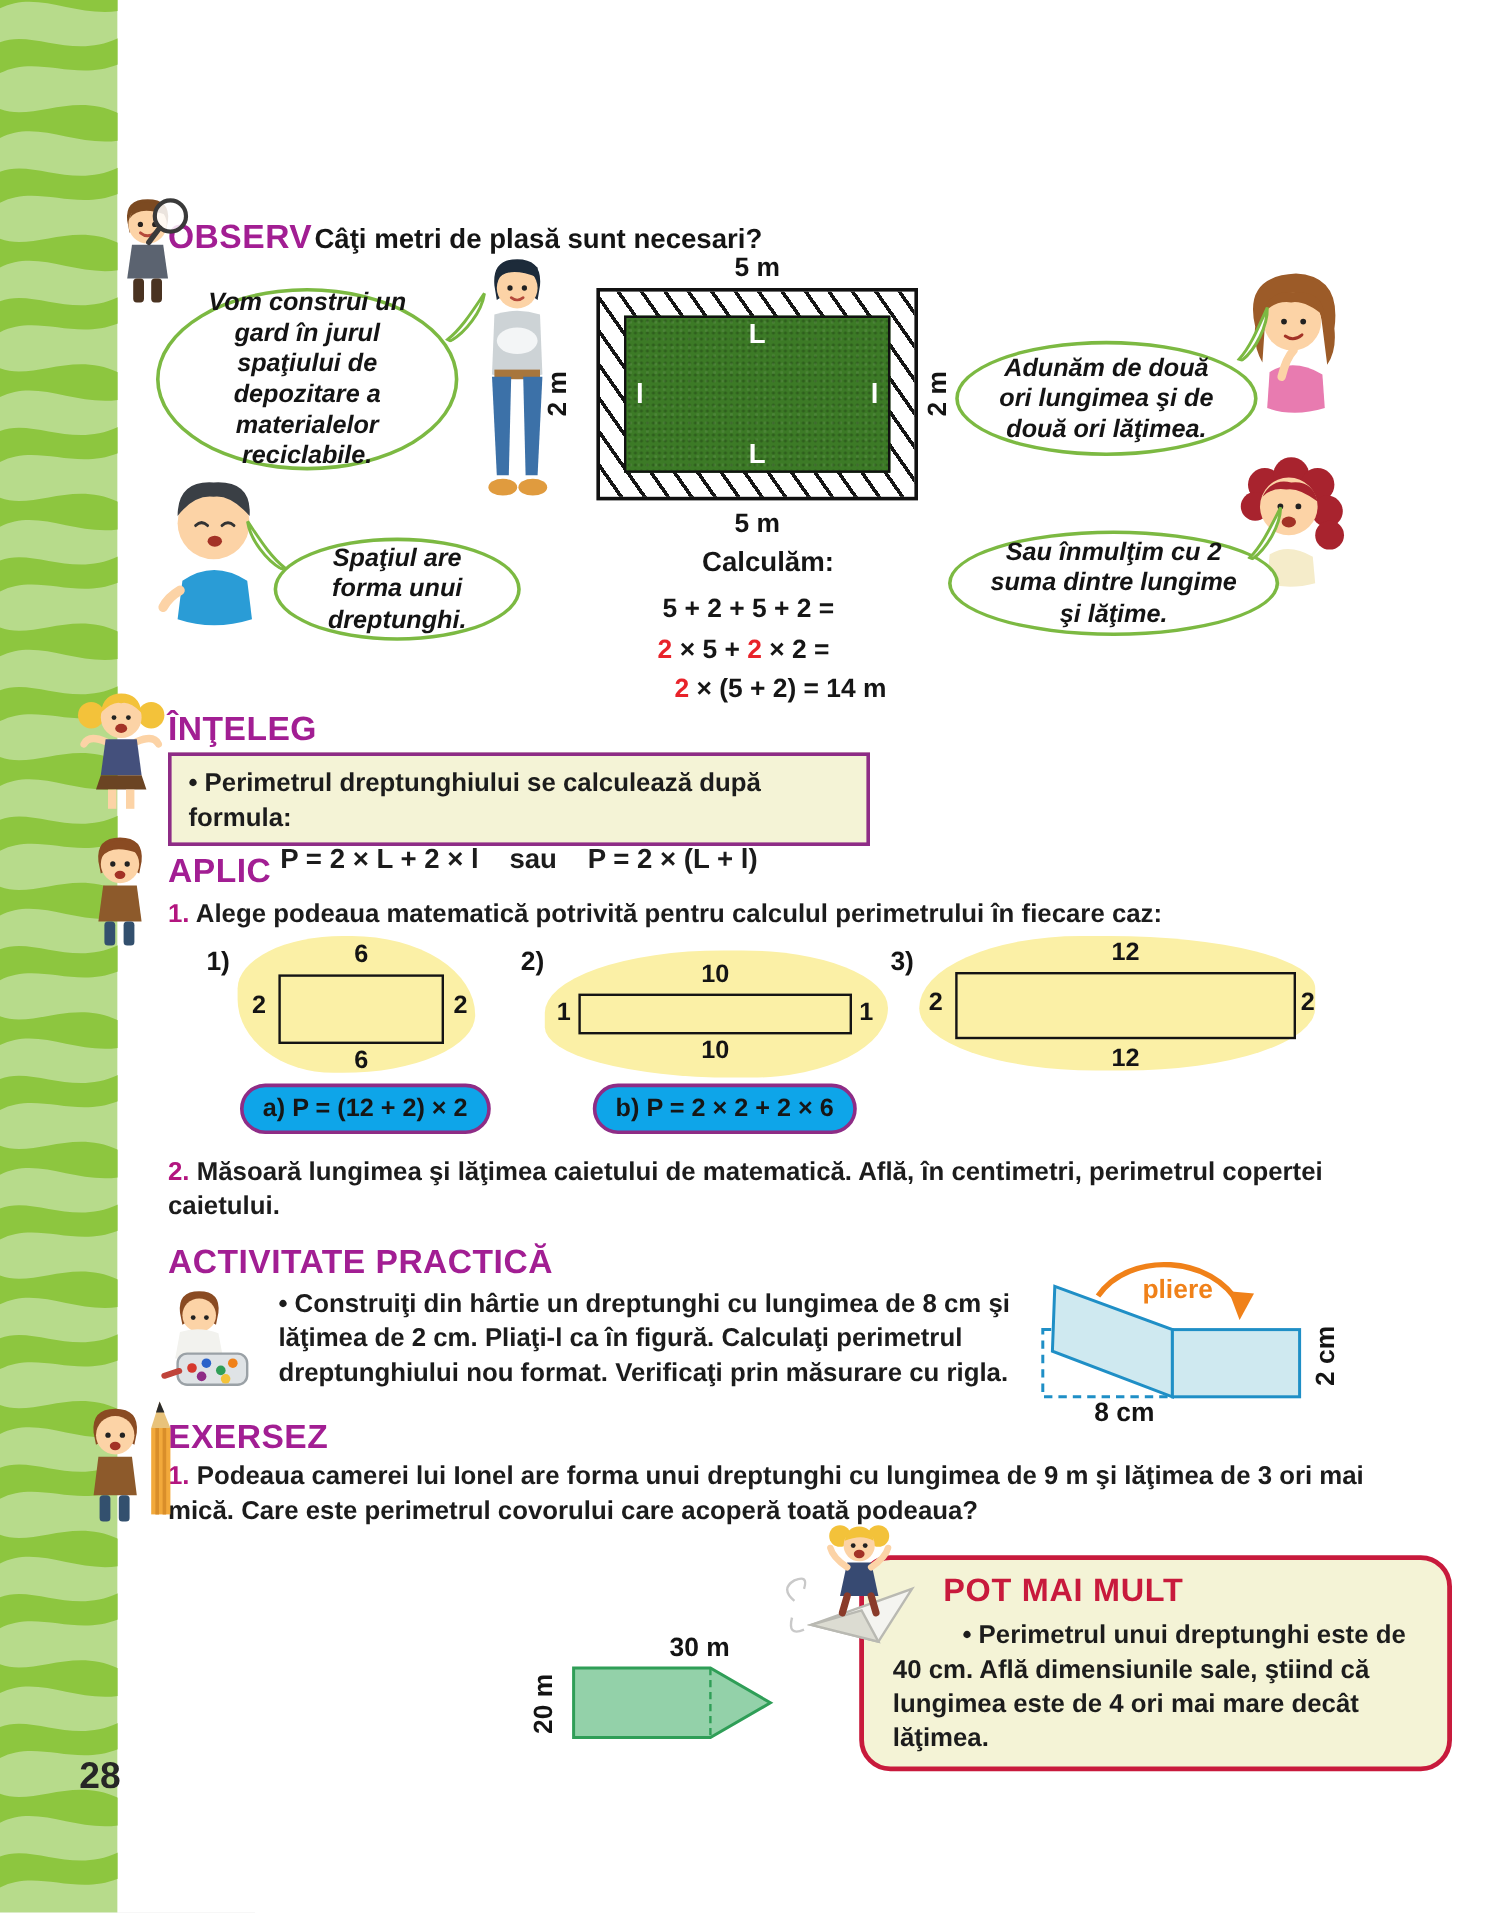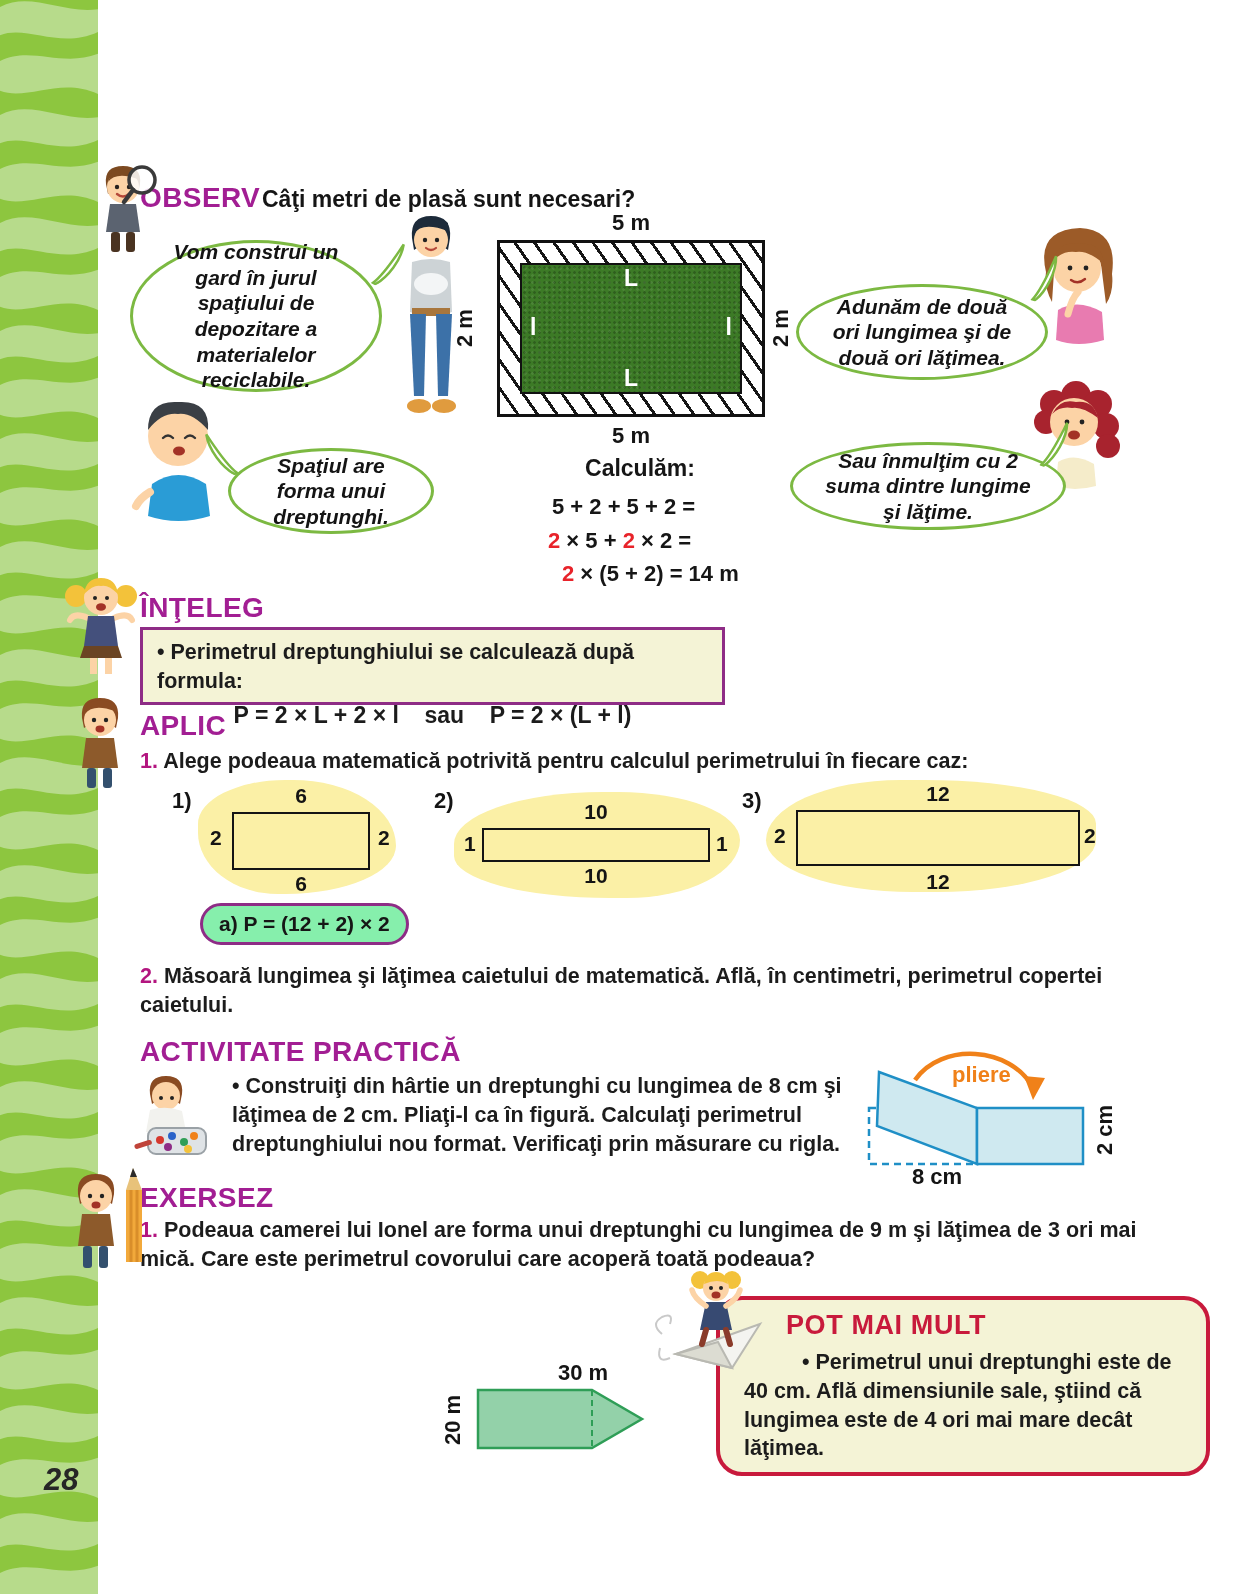--- a/index.html
+++ b/index.html
@@ -21,21 +21,21 @@
          background:repeating-linear-gradient(55deg,#ffffff 0 13px,#161616 13px 16px);}
   .fence-in{width:100%;height:100%;border:2px solid #111;position:relative;box-sizing:border-box;
             background-color:#3c7a26;
             background-image:radial-gradient(rgba(255,255,255,.08) 1px,transparent 1.6px),
                              radial-gradient(rgba(0,0,0,.22) 1px,transparent 1.6px);
             background-size:7px 7px,5px 5px;}
   .fence-letter{position:absolute;color:#fff;font-weight:800;font-size:23px;}
   .calc{font-size:22px;font-weight:800;color:#161616;}
   .red{color:#e8232a;}
   .rulebox{background:#f4f3d6;border:3px solid #8e2c86;box-sizing:border-box;}
-  .pill{border:3px solid #8e2c86;border-radius:24px;background:#86efac;font-size:21px;font-weight:800;
+  .pill{border:3px solid #8e2c86;border-radius:24px;background:#0ea5e9;font-size:21px;font-weight:800;
         color:#161616;padding:6px 16px;white-space:nowrap;display:inline-block;}
   .blob{position:absolute;background:#fbf0a6;}
   .figrect{position:absolute;border:2.5px solid #141414;box-sizing:border-box;}
   .fignum{position:absolute;font-size:21px;font-weight:800;color:#141414;text-align:center;}
   .figlabel{position:absolute;font-size:22px;font-weight:800;color:#141414;}
   .potbox{background:#f4f3d6;border:4px solid #c81a3c;border-radius:26px;box-sizing:border-box;}
   .pot-title{color:#c81a3c;font-size:27px;font-weight:800;letter-spacing:.6px;}
   .orange-label{color:#f08119;font-size:22px;font-weight:800;}
   .pagenum{font-size:31px;font-weight:800;color:#262626;}
   .pre{white-space:pre;}
@@ -258,20 +258,24 @@
     <div class="fignum" style="left:56px;width:284px;top:2px;">12</div>
     <div class="fignum" style="left:56px;width:284px;top:90px;">12</div>
     <div class="fignum" style="left:34px;top:44px;">2</div>
     <div class="fignum" style="left:344px;top:44px;">2</div>
   </div>
 
   <div class="abs pill" style="left:200px;top:903px;">
     <span>a)</span>
     <span>P = (12 + 2) × 2</span>
   </div>
+  <div class="abs pill" style="left:494px;top:903px;">
+    <span>b)</span>
+    <span>P = 2 × 2 + 2 × 6</span>
+  </div>
 
   <div class="abs txt" style="left:140px;top:962px;width:1010px;">
     <span class="num">2.</span>
     <span>Măsoară lungimea şi lăţimea caietului de matematică. Află, în centimetri, perimetrul copertei caietului.</span>
   </div>
 
   <div class="abs hdr" style="left:140px;top:1036px;">ACTIVITATE PRACTICĂ</div>
   <svg class="abs" style="left:130px;top:1072px;z-index:2;" width="88" height="94" viewBox="0 0 88 94">
     <path d="M20 22 Q18 4 36 4 Q54 4 52 22 L50 32 Q36 22 22 32 Z" fill="#8a4b22"></path>
     <circle cx="36" cy="24" r="14" fill="#fcd3a6"></circle>
@@ -343,14 +347,14 @@
     <path d="M56 22 Q58 10 68 10 Q78 10 80 22 Q70 16 56 22 Z" fill="#f3c23a"></path>
     <circle cx="63" cy="26" r="2" fill="#222"></circle>
       <circle cx="73" cy="26" r="2" fill="#222"></circle>
     <ellipse cx="68" cy="33" rx="4.5" ry="3.5" fill="#a33226"></ellipse>
     <path d="M58 40 L78 40 L84 68 L52 68 Z" fill="#374a72"></path>
     <path d="M58 44 Q46 36 44 28" stroke="#fcd3a6" stroke-width="5.5" fill="none" stroke-linecap="round"></path>
     <path d="M78 44 Q90 36 92 28" stroke="#fcd3a6" stroke-width="5.5" fill="none" stroke-linecap="round"></path>
     <path d="M58 68 L54 82 M78 68 L82 82" stroke="#8a3b2a" stroke-width="6" stroke-linecap="round"></path>
   </svg>
 
-  <div class="abs pagenum" style="left:44px;top:1462px;z-index:2;font-style:italic;">28</div>
+  <div class="abs pagenum" style="left:66px;top:1462px;z-index:2;">28</div>
 </div>
 
 </body></html>

